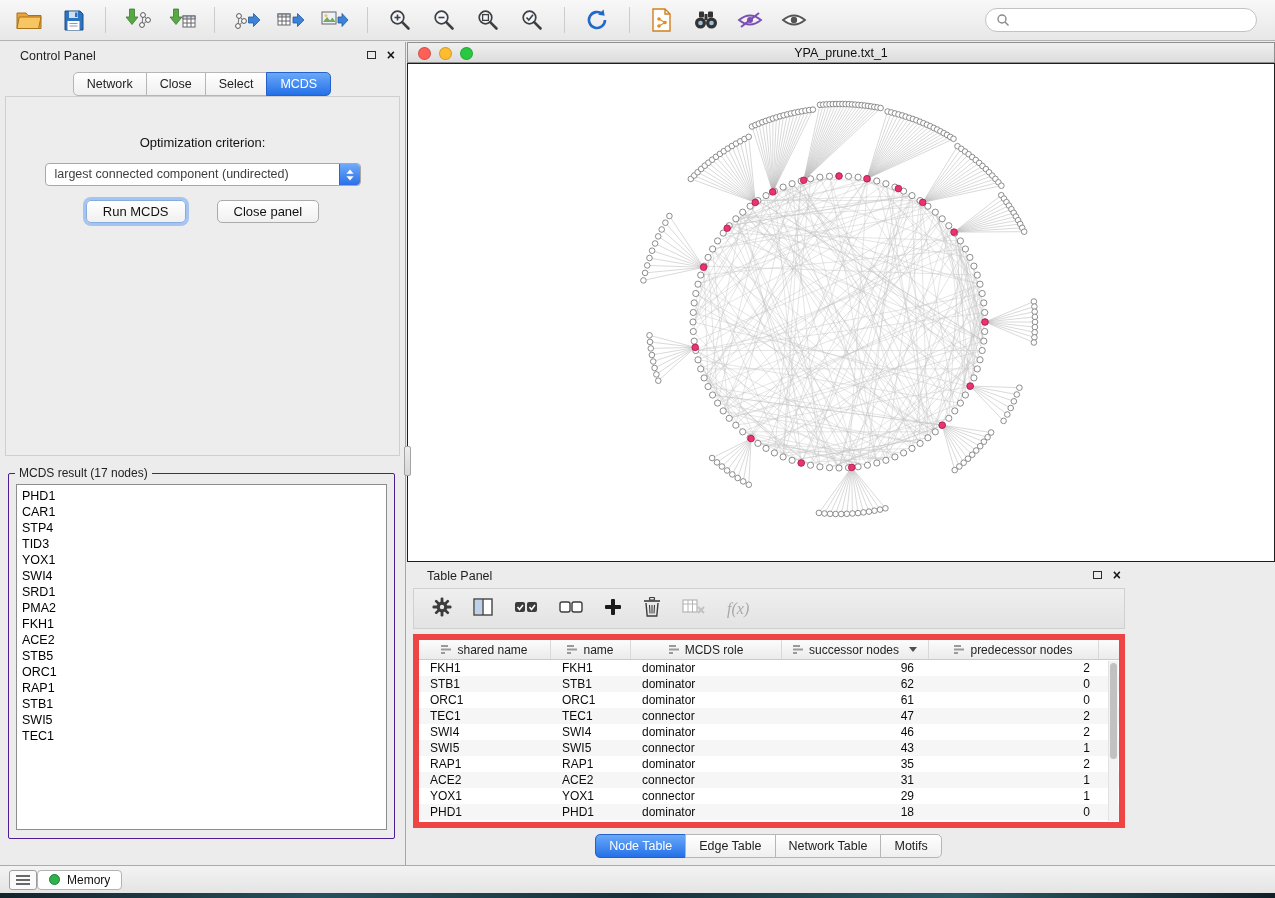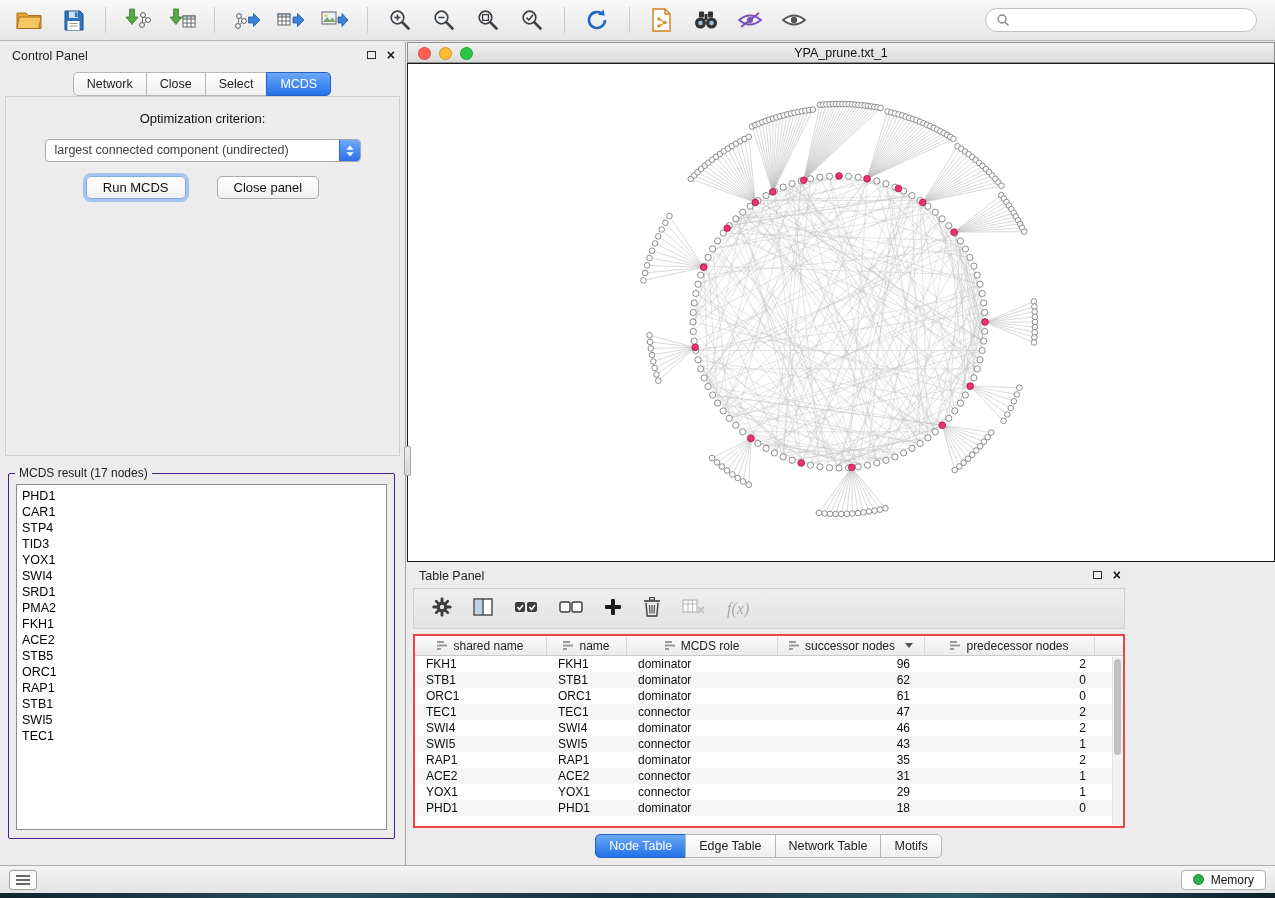--- a/index.html
+++ b/index.html
@@ -21,39 +21,39 @@
   .tsep { width:1px; height:26px; background:#cccccc; margin:0 7px; }
   .search {
     margin-left:auto; margin-right:8px; width:272px; height:24px;
     background:#fff; border:1px solid #c2c2c2; border-radius:12px;
     display:flex; align-items:center; gap:6px; padding:0 10px;
   }
   .search input { border:none; outline:none; flex:1; font-size:12.5px; background:transparent; font-family:inherit; }
 
   
   .cp { position:absolute; left:0; top:42px; width:406px; height:823px; background:#ececec; border-right:1px solid #a6a6a6; }
-  .panel-titlebar { position:absolute; top:0; left:0; right:0; height:28px; display:flex; align-items:center; padding:0 12px; font-size:12.5px; color:#1f1f1f; }
+  .panel-titlebar { position:absolute; top:0; left:0; right:0; height:28px; display:flex; align-items:center; padding:0 20px; font-size:12.5px; color:#1f1f1f; }
   .winbtns { position:absolute; right:10px; top:8px; display:flex; align-items:center; gap:11px; }
   .wbtn-sq { width:9px; height:8px; border:1.5px solid #2c2c2c; display:inline-block; }
   .wbtn-x { font-size:14px; font-weight:700; line-height:10px; color:#151515; }
   .cp-tabbar { position:absolute; top:30px; left:0; right:0; display:flex; justify-content:center; }
   .cp-tab, .tp-tab {
     font-size:12.5px; padding:4px 13px; background:linear-gradient(#ffffff,#efefef);
     border:1px solid #b6b6b6; margin-left:-1px; color:#222;
   }
   .cp-tab:first-child, .tp-tab:first-child { border-radius:5px 0 0 5px; }
   .cp-tab:last-child, .tp-tab:last-child { border-radius:0 5px 5px 0; }
   .cp-tab.active, .tp-tab.active {
     background:linear-gradient(#6aa9f8,#2470e8); border-color:#2561c6; color:#fff;
   }
   .cp-body {
     position:absolute; top:54px; left:5px; right:5px; height:360px;
     background:#ededed; border:1px solid #cfcfcf;
   }
-  .opt-label { text-align:center; margin-top:14px; font-size:13px; color:#111; }
+  .opt-label { text-align:center; margin-top:38px; font-size:13px; color:#111; }
   .combo {
     position:relative; width:316px; height:23px; margin:13px auto 0;
     background:#fff; border:1px solid #a8a8a8; border-radius:4px;
     font-size:12.5px; line-height:21px; padding-left:9px; color:#404040;
     white-space:nowrap; overflow:hidden;
   }
   .combo-btn {
     position:absolute; right:0; top:0; bottom:0; width:21px;
     background:linear-gradient(#6fabf9,#2a6fe8); border-left:1px solid #2a66cc;
     border-radius:0 3px 3px 0; display:flex; align-items:center; justify-content:center;
@@ -96,21 +96,21 @@
   
   .tp { position:absolute; left:407px; top:562px; width:724px; height:303px; background:#ececec; }
   .tp-toolbar {
     position:absolute; top:26px; left:6px; right:6px; height:41px;
     background:linear-gradient(#efefef,#e3e3e3); border:1px solid #d0d0d0;
     display:flex; align-items:center; gap:21px; padding:0 18px;
   }
   .fx { font-family:"Liberation Serif","DejaVu Serif",serif; font-style:italic; font-size:16px; color:#a9a9a9; }
   .tablewrap {
     position:absolute; top:72px; left:6px; right:6px; height:194px;
-    background:#fff; border:2px solid #ef4444; overflow:hidden;
+    background:#fff; border:6px solid #ef4444; overflow:hidden;
   }
   .thead {
     display:grid; grid-template-columns:132px 80px 151px 147px 170px 1fr;
     height:20px; background:linear-gradient(#fcfcfc,#ebebeb); border-bottom:1px solid #cbcbcb;
   }
   .th { display:flex; align-items:center; justify-content:center; gap:5px; font-size:12px; color:#222; border-right:1px solid #d9d9d9; overflow:hidden; white-space:nowrap; }
   .th:last-child { border-right:none; }
   .chev { width:0; height:0; border-left:4px solid transparent; border-right:4px solid transparent; border-top:5px solid #4f4f4f; margin-left:5px; }
   .tr { display:grid; grid-template-columns:132px 80px 151px 147px 170px 1fr; height:16px; align-items:center; }
   .tr:nth-child(even) { background:#f6f6f6; }
@@ -119,21 +119,21 @@
   .td.num.c3 { padding-right:15px; }
   .td.num.c4 { padding-right:9px; }
   .vscroll { position:absolute; right:1px; top:21px; bottom:1px; width:10px; background:#f3f3f3; border-left:1px solid #e2e2e2; }
   .vthumb { position:absolute; left:1px; right:1px; top:2px; height:96px; background:#c1c1c1; border-radius:5px; }
   .tp-tabbar { position:absolute; bottom:7px; left:0; right:0; display:flex; justify-content:center; }
 
   
   .statusbar {
     position:absolute; left:0; right:0; bottom:5px; height:28px;
     background:linear-gradient(#f3f3f3,#e4e4e4); border-top:1px solid #ababab;
-    display:flex; align-items:center; justify-content:space-between; padding:0 9px;
+    display:flex; align-items:center; justify-content:flex-start; padding:0 9px;
   }
   .status-left-btn { width:28px; height:20px; background:#fafafa; border:1px solid #9f9f9f; border-radius:3px; display:flex; align-items:center; justify-content:center; }
   .memory-btn {
     display:flex; align-items:center; gap:7px; background:#fff; border:1px solid #b2b2b2;
     border-radius:4px; padding:2px 11px; font-size:12px; color:#111;
   }
   .memdot { width:11px; height:11px; border-radius:50%; background:#2db34a; border:1px solid #1d7e33; }
   .desktop-strip {
     position:absolute; left:0; right:0; bottom:0; height:5px;
     background:linear-gradient(90deg,#13232c,#27505e,#17313c,#2a5a66,#101f28);

